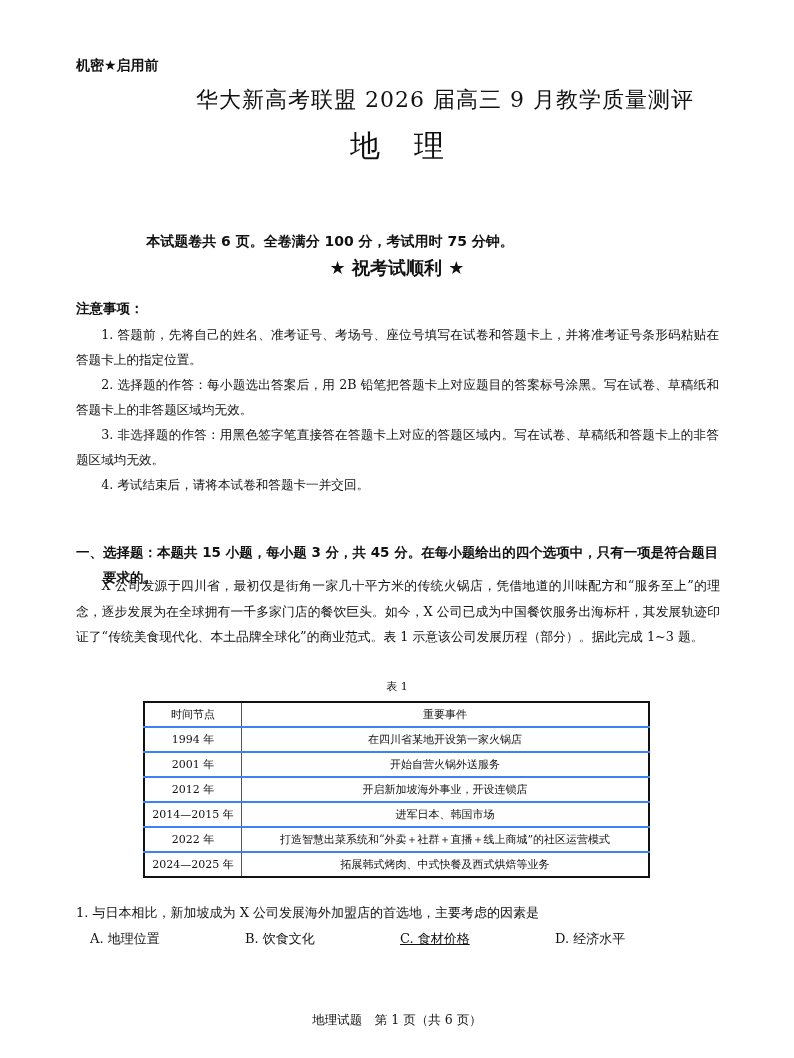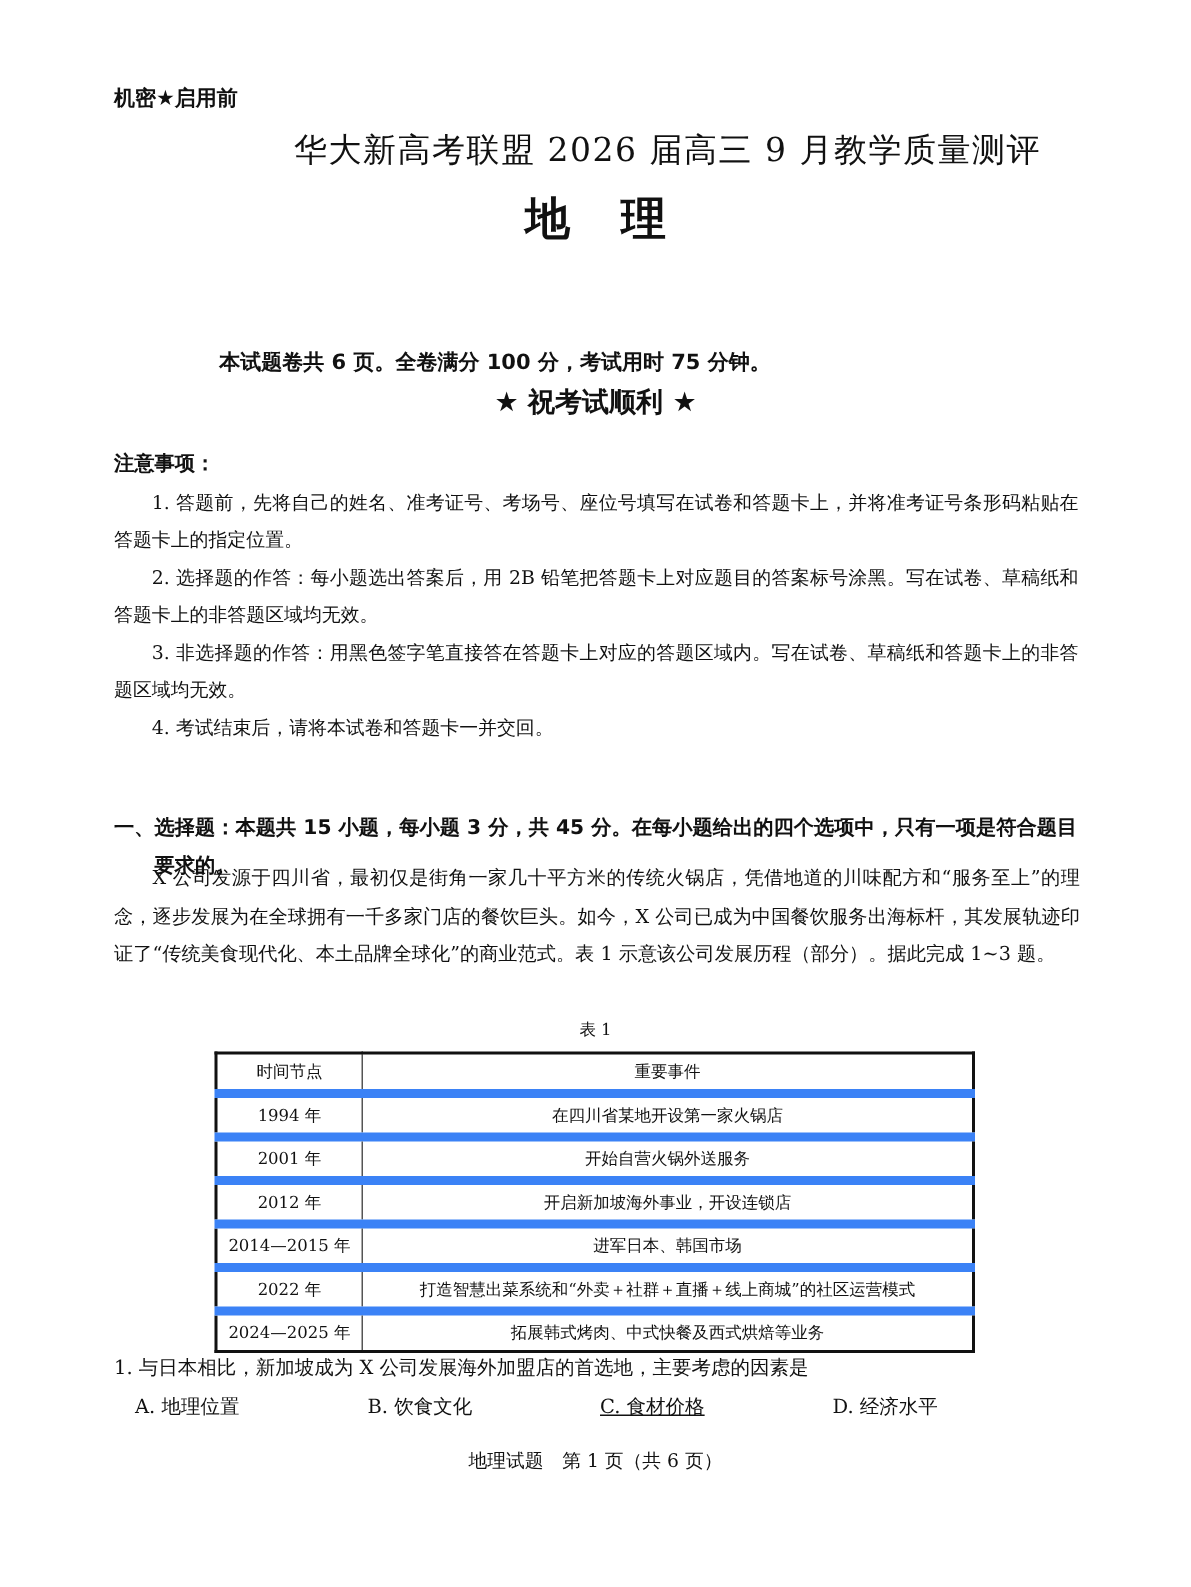--- a/index.html
+++ b/index.html
@@ -42,21 +42,21 @@
       font-family: "DejaVu Serif", "Liberation Serif", serif;
       margin-left: 48px;
     }
     .subject-title {
       position: absolute;
       left: 0;
       width: 794px;
       top: 126px;
       text-align: center;
       font-size: 30px;
-      font-weight: bold;
+      font-weight: normal;
       font-family: "DejaVu Sans", "Liberation Sans", sans-serif;
       letter-spacing: 34px;
       text-indent: 34px;
     }
     .exam-info {
       position: absolute;
       left: 0;
       width: 660px;
       top: 233px;
       text-align: center;
@@ -138,21 +138,21 @@
       border: 2px solid #111111;
       font-size: 11px;
       font-family: "DejaVu Serif", "Liberation Serif", serif;
     }
     .timeline-table th,
     .timeline-table td {
       height: 23px;
       padding: 0 4px;
       text-align: center;
       font-weight: normal;
-      border-top: 6px solid #3b82f6;
+      border-top: 2px solid #3b82f6;
       white-space: nowrap;
     }
     .timeline-table th:first-child,
     .timeline-table td:first-child {
       width: 88px;
       border-right: 1px solid #555555;
     }
     .timeline-table tr:first-child th {
       border-top: none;
     }
@@ -178,21 +178,21 @@
       white-space: nowrap;
     }
     .option.a { left: 0; }
     .option.b { left: 155px; }
     .option.c { left: 310px; text-decoration: underline; }
     .option.d { left: 465px; }
     .footer {
       position: absolute;
       left: 0;
       width: 794px;
-      top: 966px;
+      top: 1012px;
       text-align: center;
       font-size: 12.5px;
     }
   </style>
 </head>
 <body>
 
 <div class="page">
 
   <div class="confidential">机密★启用前</div>

